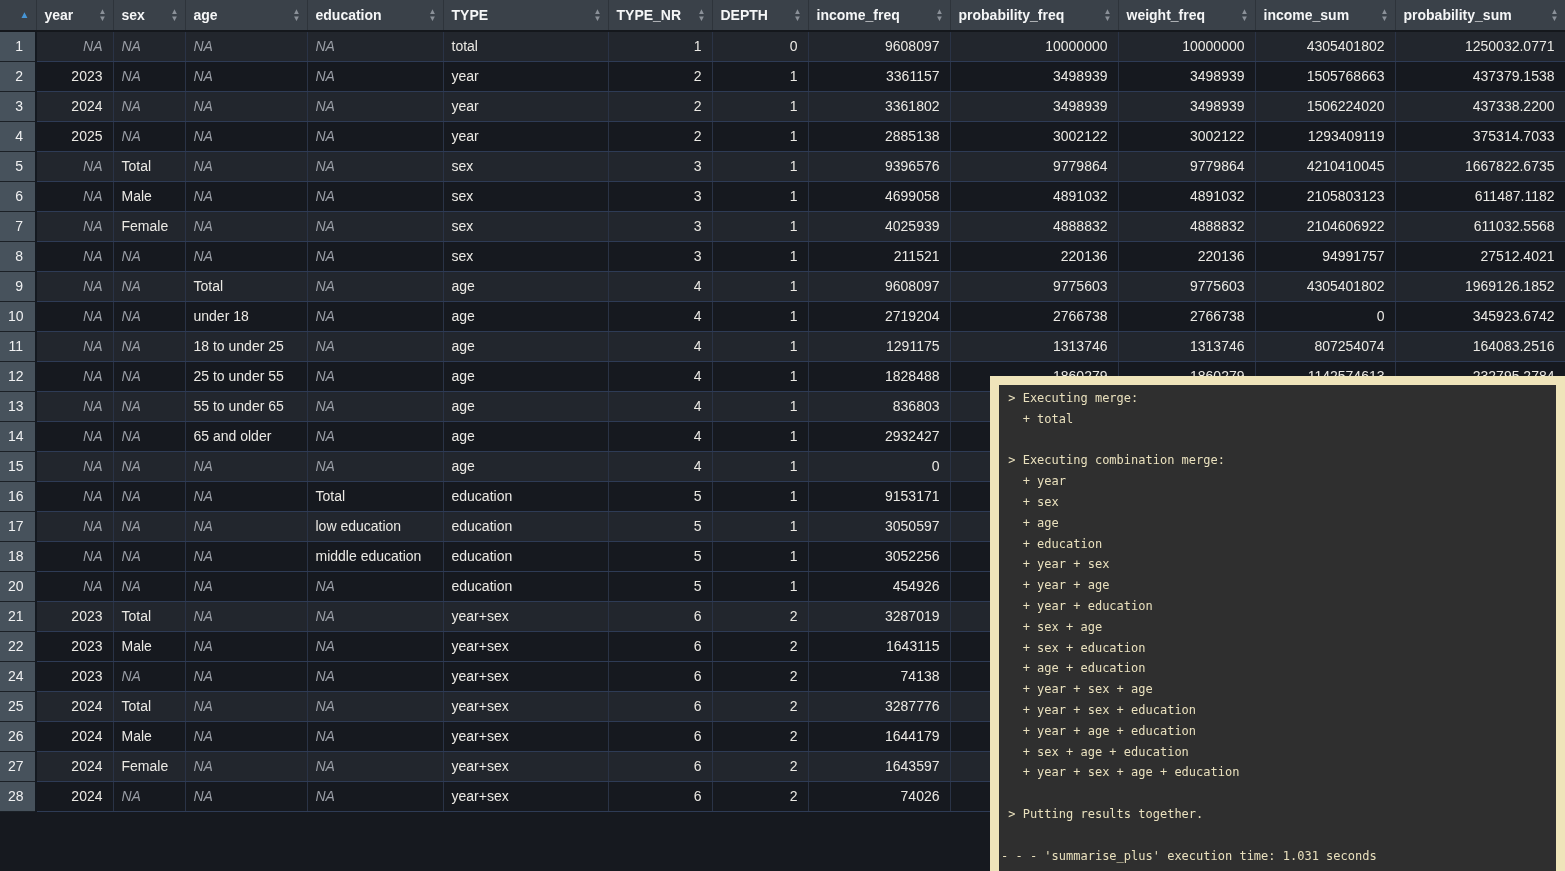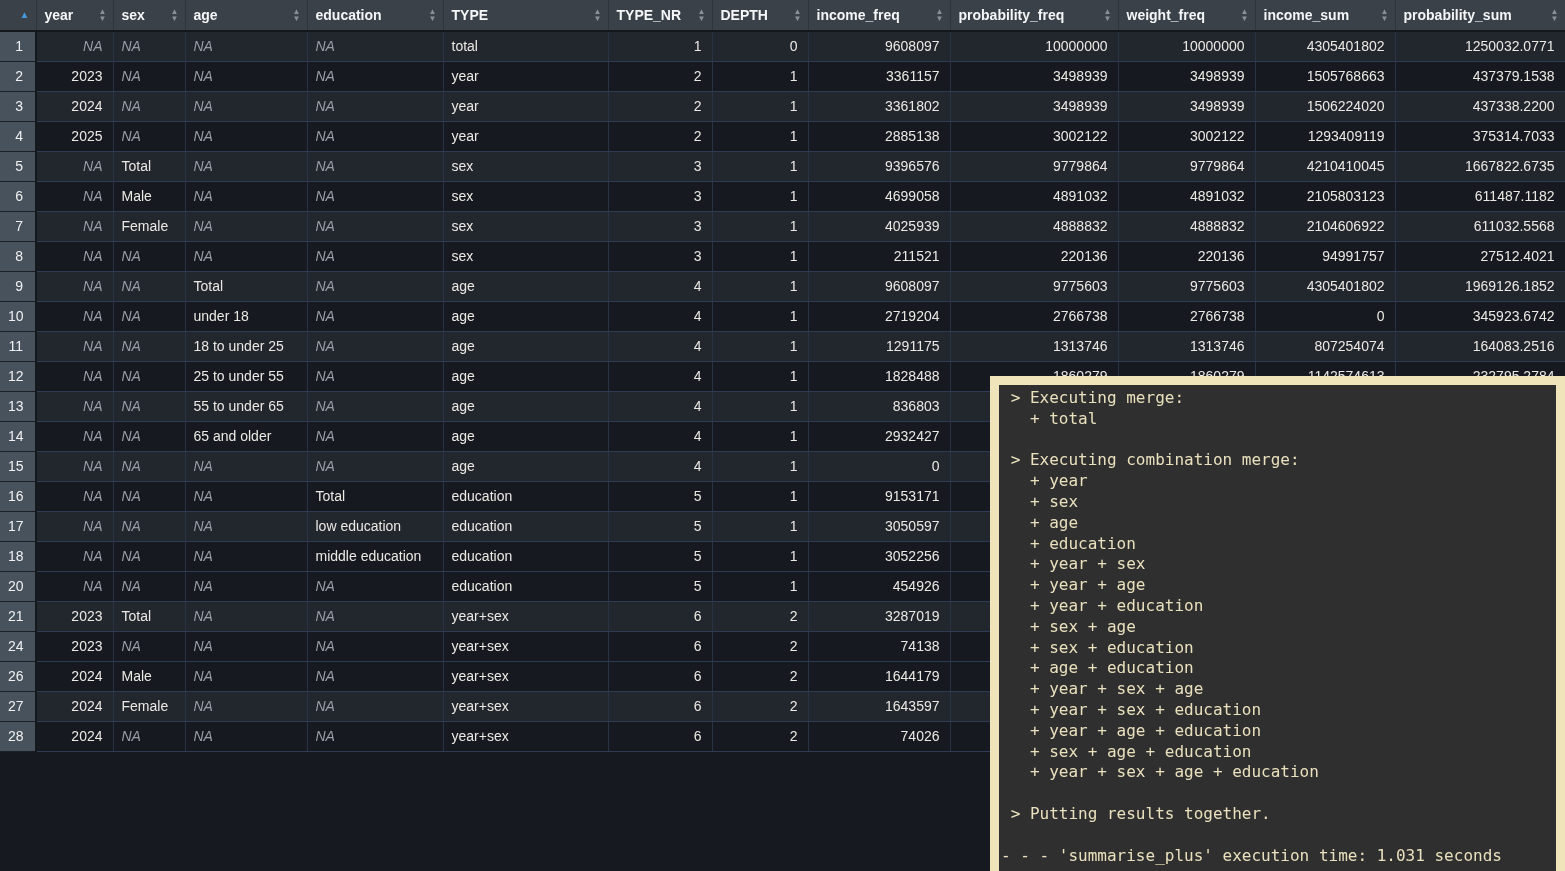--- a/index.html
+++ b/index.html
@@ -65,21 +65,21 @@
     box-sizing:border-box;
     background:#2f2f2f;
     border:9px solid #efe4ba;
     border-bottom:none;
     z-index:10;
   }
   .console-overlay pre{
     margin:0;
     padding:3px 0 0 2px;
     font-family:"DejaVu Sans Mono",monospace;
-    font-size:16px;
+    font-size:12px;
     line-height:20.8px;
     color:#e9e0bd;
   }
 </style>
 </head>
 <body>
 
 <div class="viewport">
 
   <table class="grid">
@@ -513,29 +513,59 @@
           <td class="al-l">year+sex</td>
           <td class="al-r">6</td>
           <td class="al-r">2</td>
           <td class="al-r">3287019</td>
           <td class="al-r"></td>
           <td class="al-r"></td>
           <td class="al-r"></td>
           <td class="al-r"></td>
         </tr>
         <tr class="even">
+          <td class="rownum">22</td>
+          <td class="al-r">2023</td>
+          <td class="al-l">Male</td>
+          <td class="al-l na">NA</td>
+          <td class="al-l na">NA</td>
+          <td class="al-l">year+sex</td>
+          <td class="al-r">6</td>
+          <td class="al-r">2</td>
+          <td class="al-r">1643115</td>
+          <td class="al-r"></td>
+          <td class="al-r"></td>
+          <td class="al-r"></td>
+          <td class="al-r"></td>
+        </tr>
+        <tr class="even">
           <td class="rownum">24</td>
           <td class="al-r">2023</td>
           <td class="al-l na">NA</td>
           <td class="al-l na">NA</td>
           <td class="al-l na">NA</td>
           <td class="al-l">year+sex</td>
           <td class="al-r">6</td>
           <td class="al-r">2</td>
           <td class="al-r">74138</td>
+          <td class="al-r"></td>
+          <td class="al-r"></td>
+          <td class="al-r"></td>
+          <td class="al-r"></td>
+        </tr>
+        <tr class="odd">
+          <td class="rownum">25</td>
+          <td class="al-r">2024</td>
+          <td class="al-l">Total</td>
+          <td class="al-l na">NA</td>
+          <td class="al-l na">NA</td>
+          <td class="al-l">year+sex</td>
+          <td class="al-r">6</td>
+          <td class="al-r">2</td>
+          <td class="al-r">3287776</td>
           <td class="al-r"></td>
           <td class="al-r"></td>
           <td class="al-r"></td>
           <td class="al-r"></td>
         </tr>
         <tr class="even">
           <td class="rownum">26</td>
           <td class="al-r">2024</td>
           <td class="al-l">Male</td>
           <td class="al-l na">NA</td>

